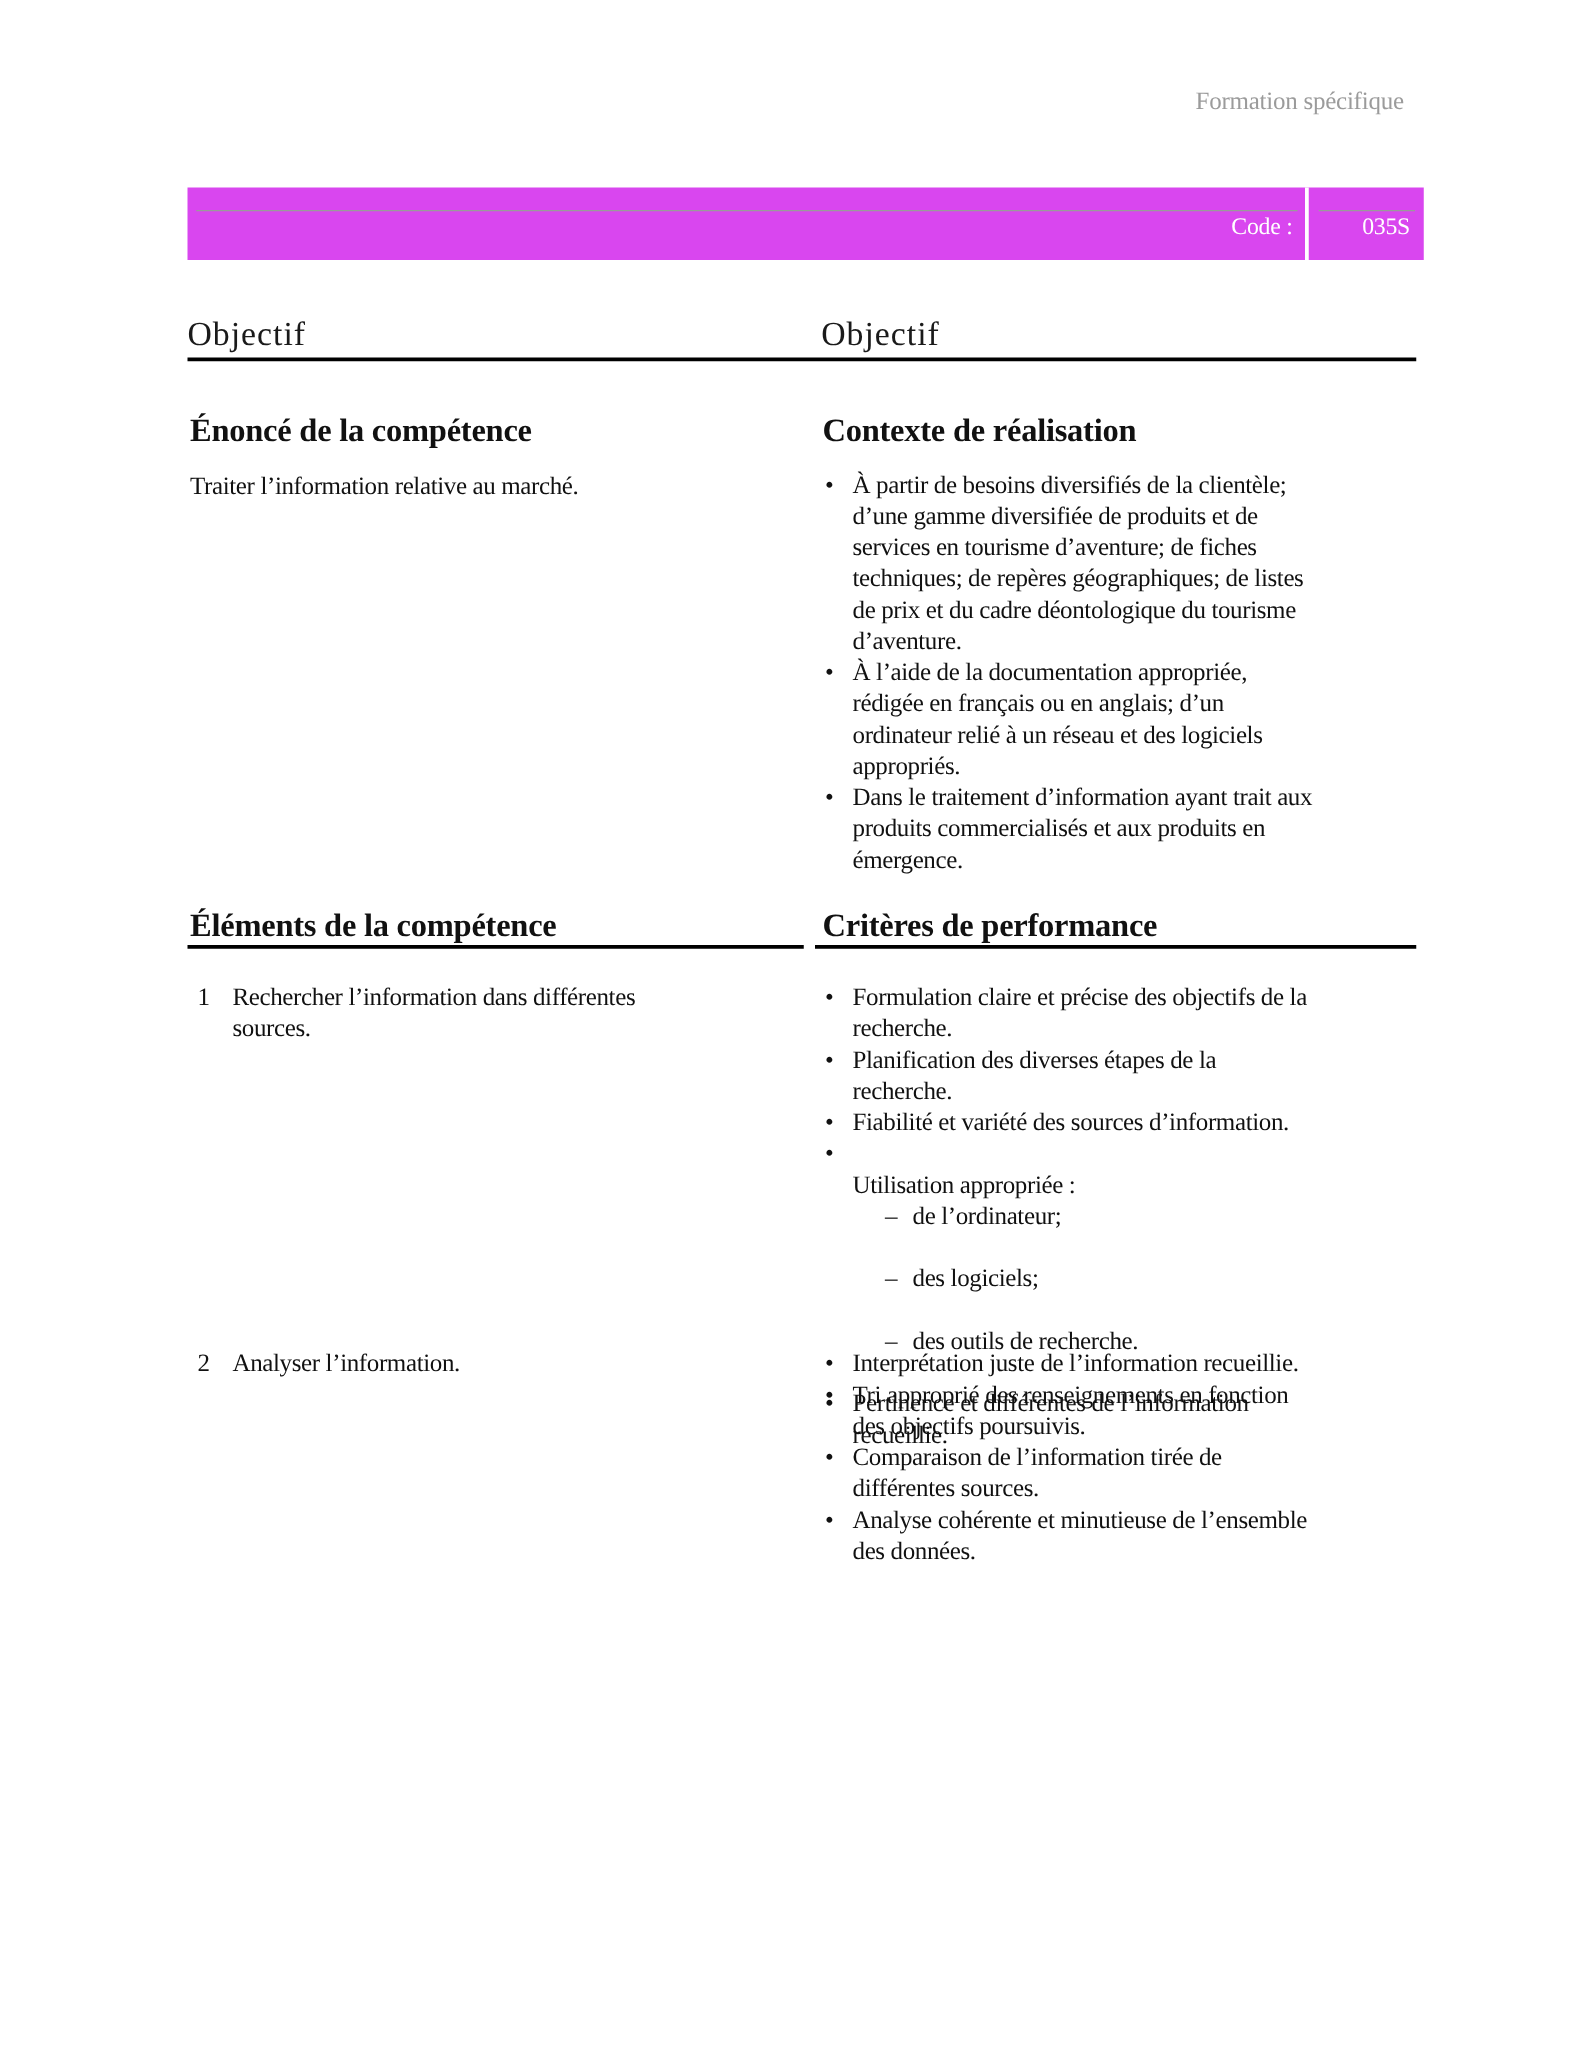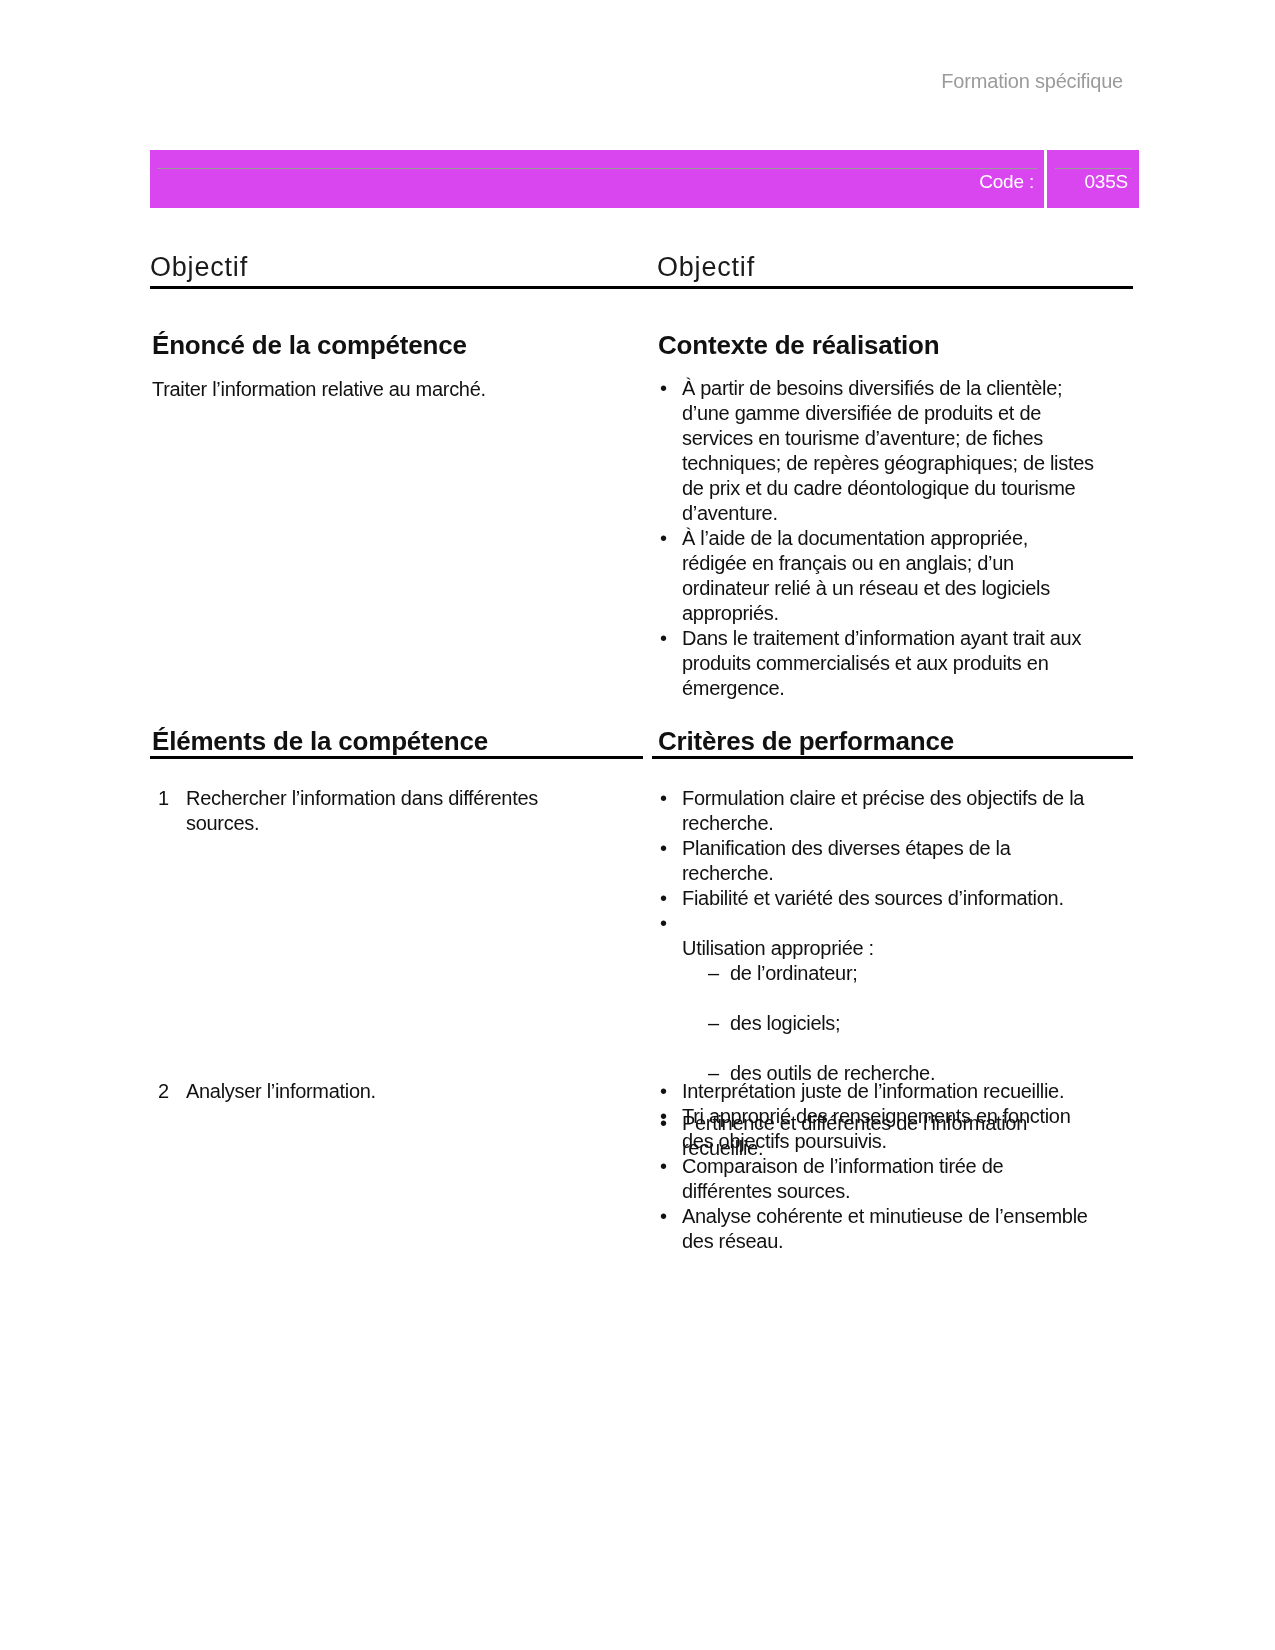--- a/index.html
+++ b/index.html
@@ -1,18 +1,18 @@
 <!DOCTYPE html>
 <html><head>
 <meta charset="utf-8">
 <style>
   html,body{margin:0;padding:0;background:#fff;}
   .page{
     position:relative;width:1275px;height:1248px;background:#fff;overflow:hidden;
-    font-family:Liberation Sans, sans-serif;color:#111;
+    font-family:Liberation Serif, serif;color:#111;
   }
   .abs{position:absolute;}
   
   .formation{
     left:150px;top:70px;width:973px;text-align:right;
     font-size:20px;letter-spacing:-0.2px;color:#9b9b9b;
   }
   
   .codebar{left:150px;top:150px;width:989px;height:58px;background:#d946ef;}
   .codebar .rule-left{position:absolute;left:7px;top:18px;width:881px;height:1px;background:#9a9a9a;}
@@ -122,21 +122,21 @@
     <div class="itext">Analyser l’information.</div>
   </div>
 
   <ul class="bullets" style="left:658px;top:1079px;">
     <li><span>Interprétation juste de l’information recueillie.</span></li>
     <li><span>Tri approprié des renseignements en fonction
 des objectifs poursuivis.</span></li>
     <li><span>Comparaison de l’information tirée de
 différentes sources.</span></li>
     <li><span>Analyse cohérente et minutieuse de l’ensemble
-des réseau.</span></li>
+des données.</span></li>
   </ul>
 
   <div class="abs footer-rule"></div>
   <div class="abs footer-row">
     <span>Techniques du tourisme d’aventure</span>
     <span class="footer-bar"></span>
     <span>69</span>
   </div>
 
 </div>

